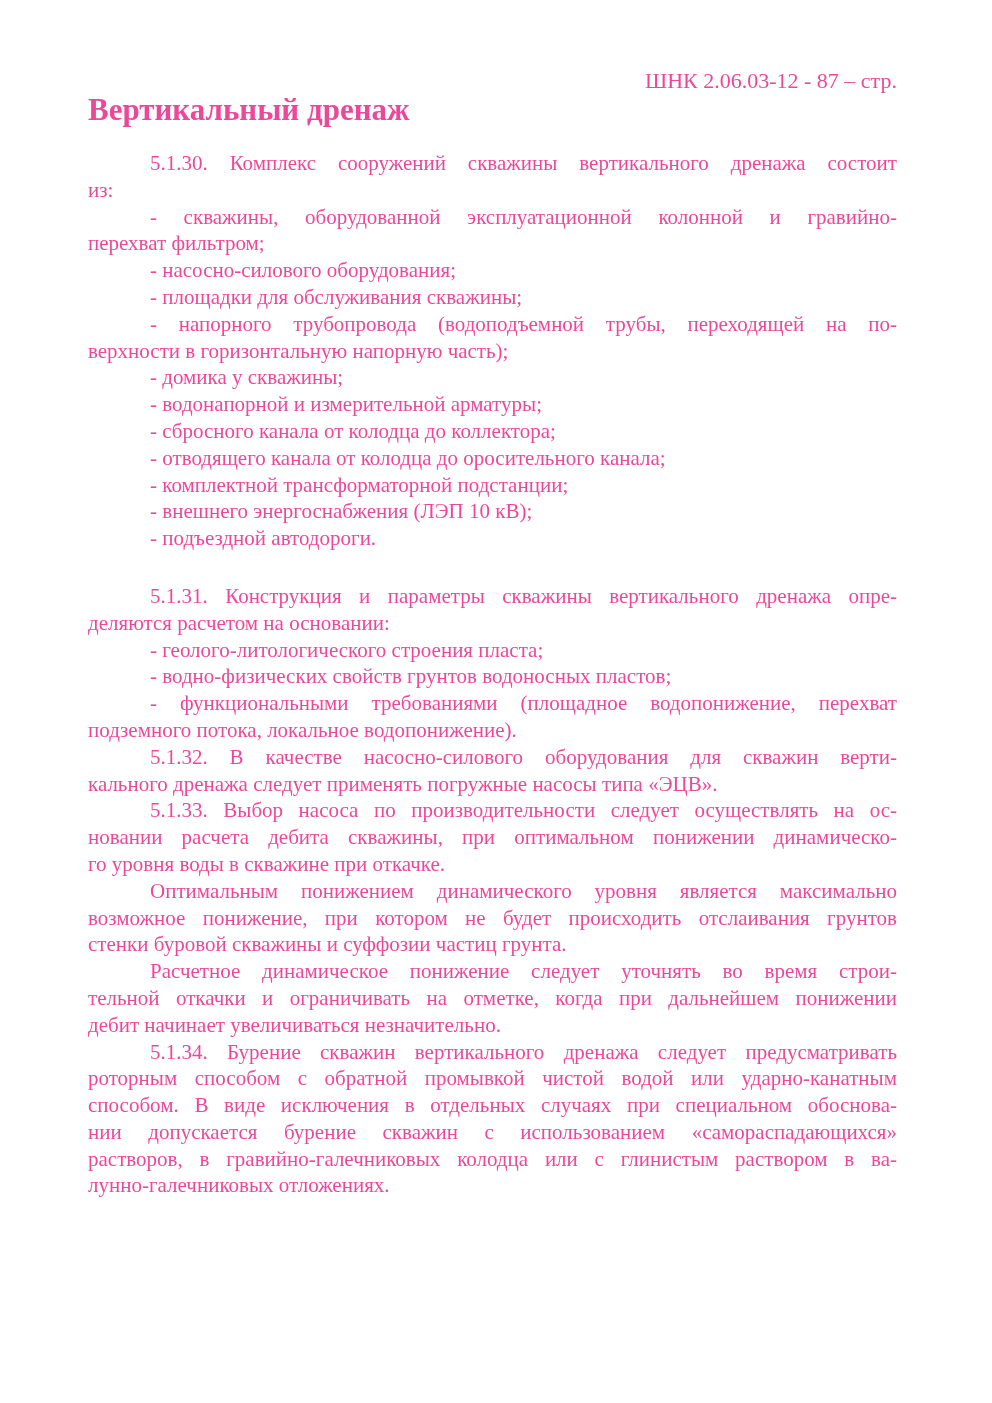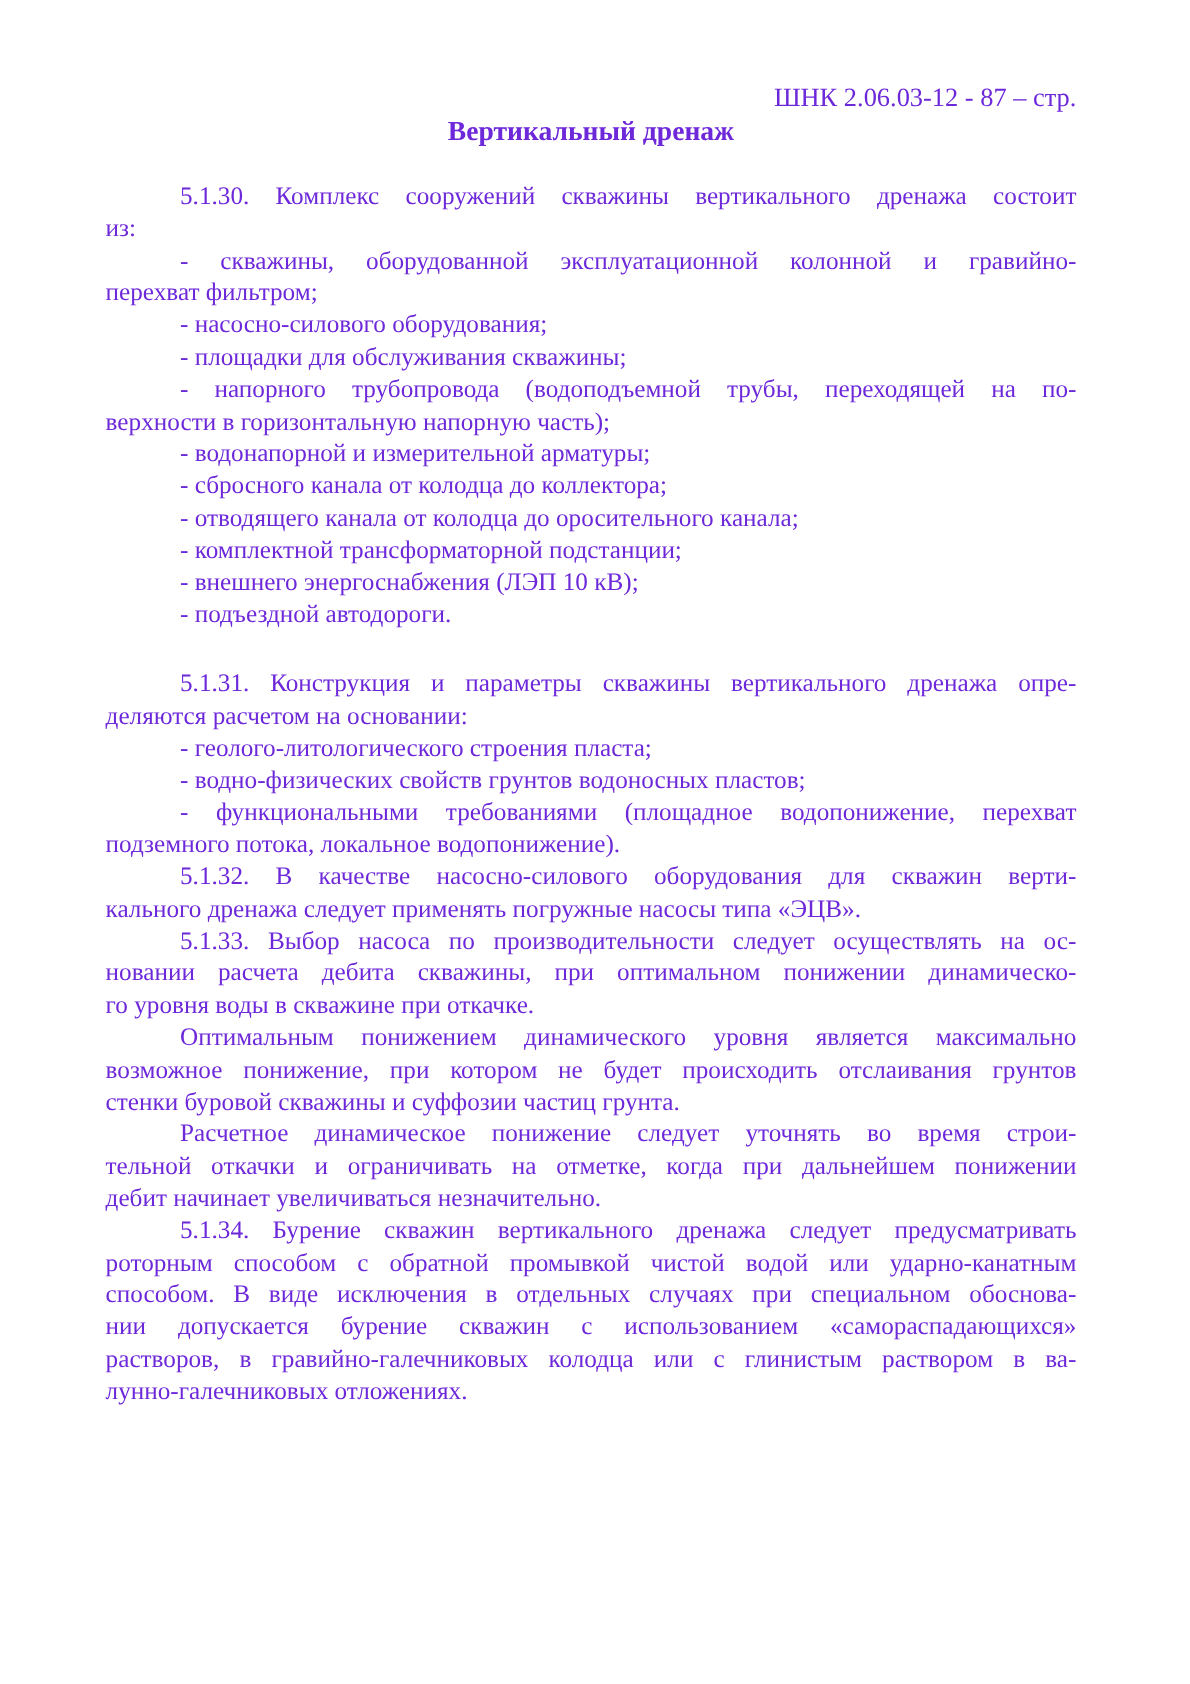--- a/index.html
+++ b/index.html
@@ -5,37 +5,37 @@
   html, body {
     margin: 0;
     padding: 0;
     background: #ffffff;
   }
   .page {
     position: relative;
     width: 992px;
     height: 1403px;
     background: #ffffff;
-    color: #6d28d9;
+    color: #ec4899;
     font-family: "Liberation Serif", "DejaVu Serif", serif;
     box-sizing: border-box;
     padding: 67px 95px 0 88px;
     overflow: hidden;
   }
   .header-line {
     font-size: 22px;
     line-height: 28px;
     text-align: right;
     white-space: nowrap;
   }
   .doc-title {
-    font-size: 23px;
+    font-size: 31px;
     font-weight: bold;
     line-height: 29px;
-    text-align: center;
+    text-align: left;
   }
   .body-text {
     margin-top: 26px;
   }
   .line {
     font-size: 21px;
     line-height: 26.8px;
     text-align: left;
   }
   .line.indent {
@@ -57,20 +57,21 @@
   <div class="doc-title">Вертикальный дренаж</div>
   <div class="body-text" id="body-text">
       <div class="line indent justify">5.1.30. Комплекс сооружений скважины вертикального дренажа состоит</div>
       <div class="line">из:</div>
       <div class="line indent justify">- скважины, оборудованной эксплуатационной колонной и гравийно-</div>
       <div class="line">перехват фильтром;</div>
       <div class="line indent">- насосно-силового оборудования;</div>
       <div class="line indent">- площадки для обслуживания скважины;</div>
       <div class="line indent justify">- напорного трубопровода (водоподъемной трубы, переходящей на по-</div>
       <div class="line">верхности в горизонтальную напорную часть);</div>
+      <div class="line indent">- домика у скважины;</div>
       <div class="line indent">- водонапорной и измерительной арматуры;</div>
       <div class="line indent">- сбросного канала от колодца до коллектора;</div>
       <div class="line indent">- отводящего канала от колодца до оросительного канала;</div>
       <div class="line indent">- комплектной трансформаторной подстанции;</div>
       <div class="line indent">- внешнего энергоснабжения (ЛЭП 10 кВ);</div>
       <div class="line indent">- подъездной автодороги.</div>
       <div class="line blank"></div>
       <div class="line indent justify">5.1.31. Конструкция и параметры скважины вертикального дренажа опре-</div>
       <div class="line">деляются расчетом на основании:</div>
       <div class="line indent">- геолого-литологического строения пласта;</div>

